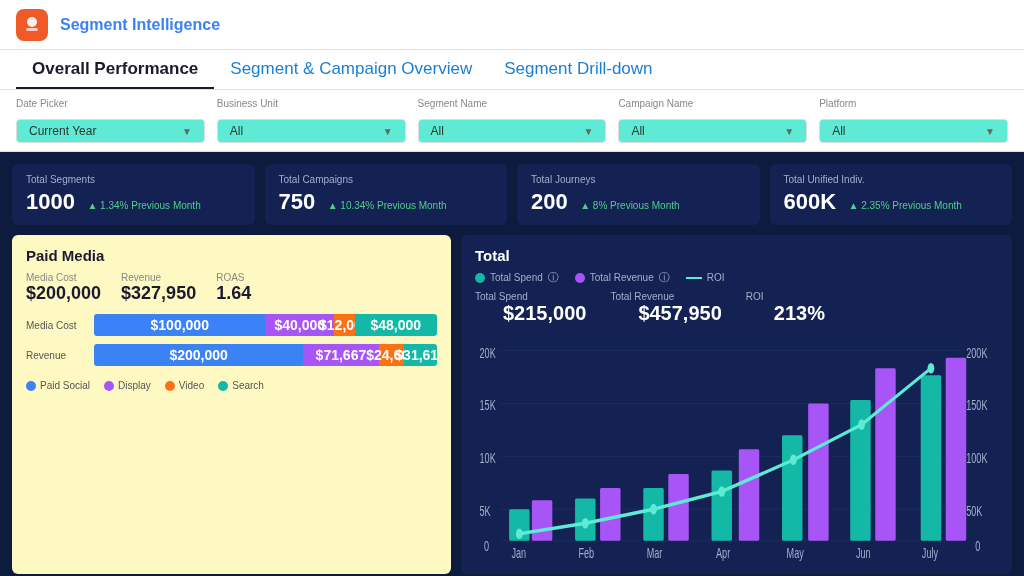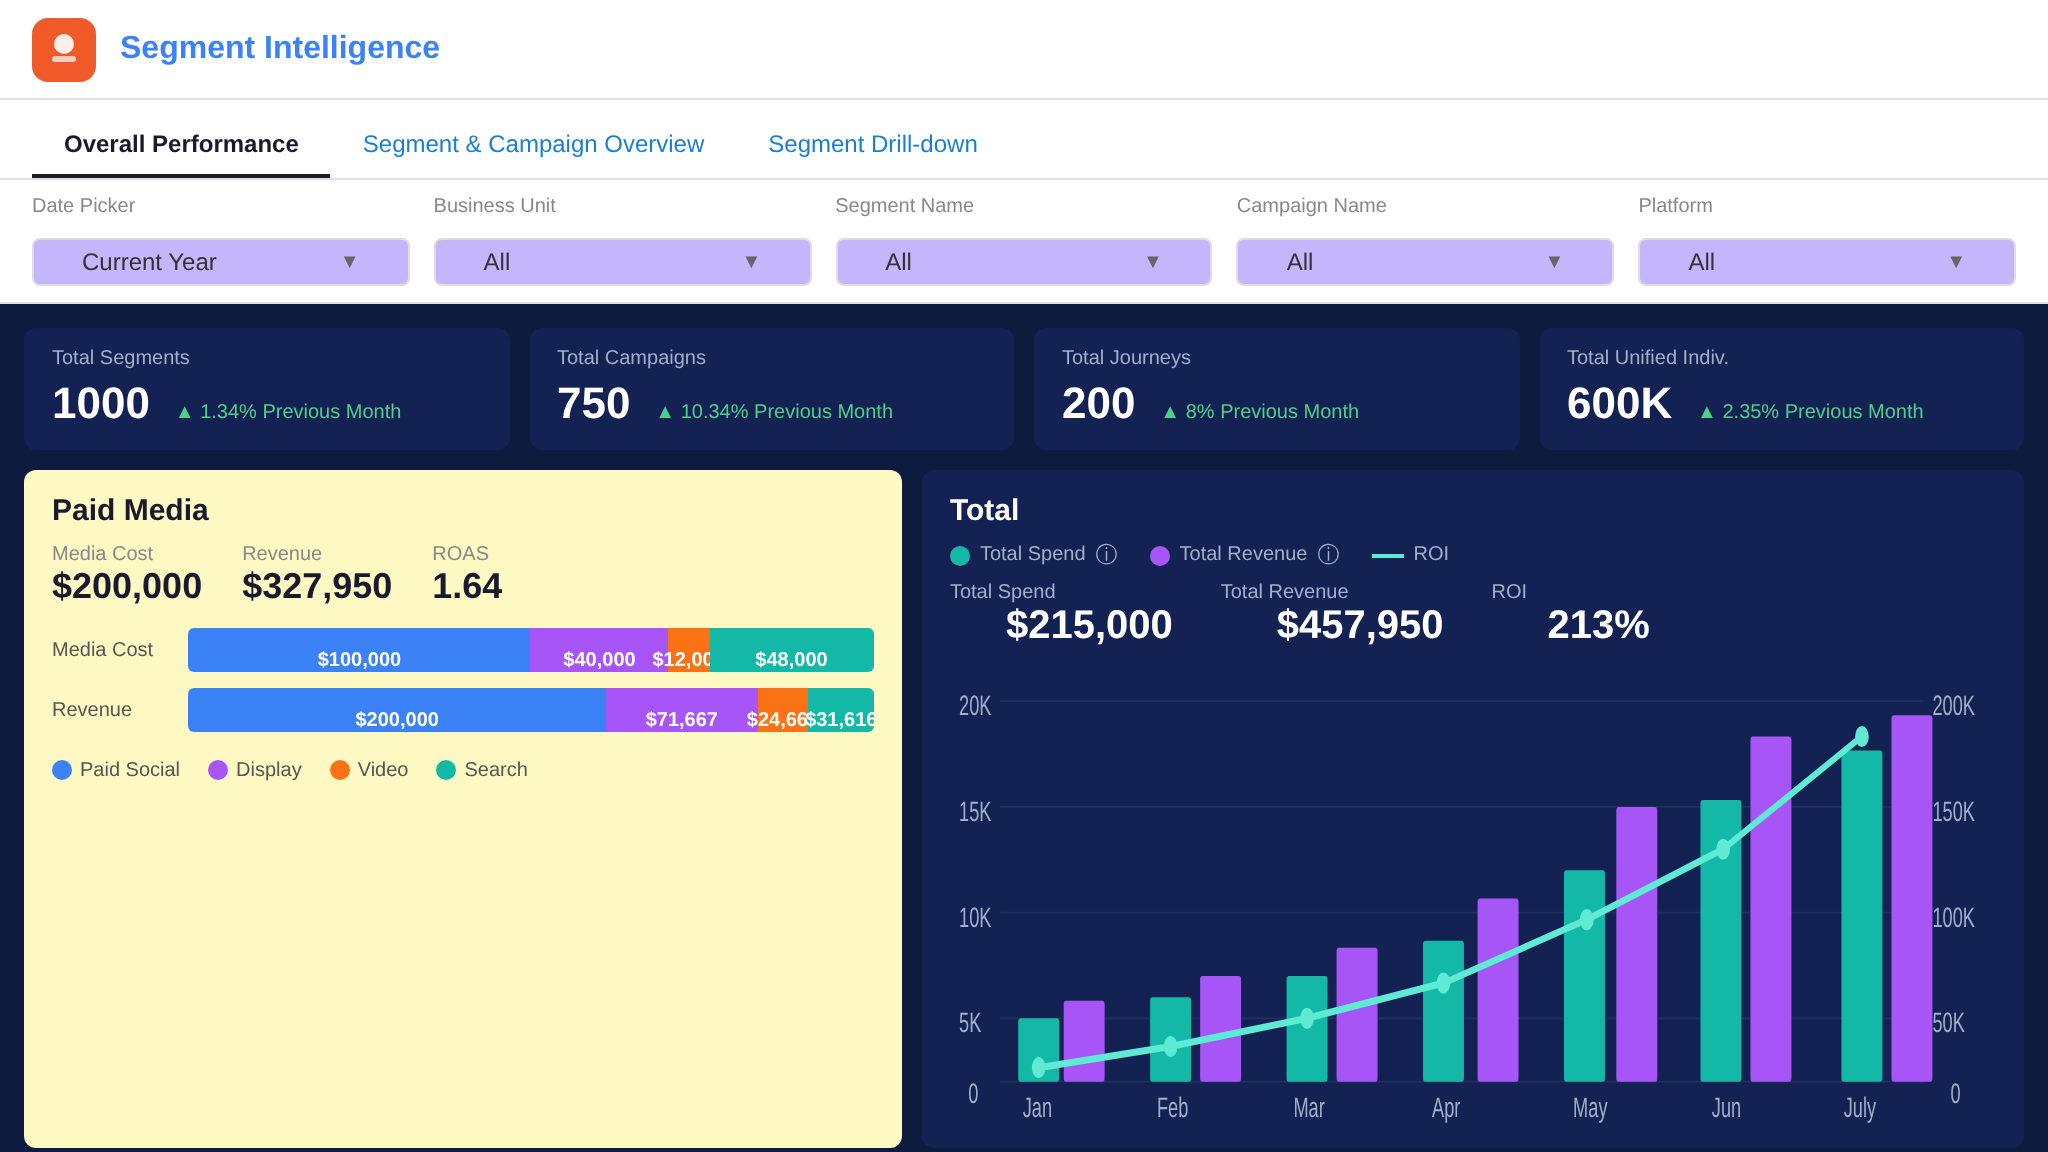--- a/index.html
+++ b/index.html
@@ -28,21 +28,21 @@
     .tabs {
       background: #fff;
       height: 40px;
       display: flex;
       align-items: flex-end;
       padding: 0 16px;
       border-bottom: 1px solid #e0e0e0;
     }
     .tab {
       padding: 8px 16px;
-      font-size: 12px;
+      font-size: 17px;
       cursor: pointer;
       color: #888;
       border-bottom: 2px solid transparent;
       white-space: nowrap;
     }
     .tab.active { color: #1a1a2e; font-weight: 600; border-bottom: 2px solid #1a1a2e; }
     .tab.link { color: #1a7fd4; }
 
     
     .filters {
@@ -55,27 +55,27 @@
     .filter-group {
       display: flex;
       flex-direction: column;
       flex: 1;
     }
     .filter-label { font-size: 10px; color: #888; margin-bottom: 10px; }
     .filter-select {
       display: flex;
       align-items: center;
       justify-content: space-between;
-      padding: 4px 24px;
+      padding: 4px 12px;
       border: 1px solid #ddd;
       border-radius: 4px;
       font-size: 12px;
       color: #333;
       cursor: pointer;
-      background: #c4b5fd;
+      background: #5eead4;
     }
     .chevron { font-size: 10px; color: #666; }
 
     
     .main { background: #0d1b3e; padding: 12px; display: flex; flex-direction: column; gap: 10px; height: calc(576px - 50px - 40px - 52px); }
 
     
     .kpi-row { display: flex; gap: 10px; align-items: flex-end; }
     .kpi-card {
       background: #132252;
@@ -100,23 +100,23 @@
       display: flex;
       flex-direction: column;
     }
     .section-title { font-size: 15px; font-weight: 700; color: #1a1a2e; margin-bottom: 8px; }
     .pm-metrics { display: flex; gap: 20px; margin-bottom: 10px; }
     .pm-metric-label { font-size: 10px; color: #888; }
     .pm-metric-value { font-size: 18px; font-weight: 700; color: #1a1a2e; }
     .bar-row { margin-bottom: 8px; display: flex; align-items: center; gap: 8px; }
     .bar-label { font-size: 10px; color: #555; width: 60px; flex-shrink: 0; }
     .bar-track { flex: 1; height: 22px; display: flex; border-radius: 3px; overflow: hidden; }
-    .bar-seg { height: 100%; display: flex; align-items: flex-end; justify-content: center; font-size: 10px; color: #fff; font-weight: 600; }
+    .bar-seg { height: 100%; display: flex; align-items: center; justify-content: center; font-size: 14px; color: #fff; font-weight: 600; }
     .legend { display: flex; gap: 14px; margin-top: 6px; }
-    .legend-item { display: flex; align-items: flex-start; gap: 4px; font-size: 10px; color: #555; }
+    .legend-item { display: flex; align-items: flex-end; gap: 4px; font-size: 10px; color: #555; }
     .legend-dot { width: 10px; height: 10px; border-radius: 50%; }
 
     
     .total-section {
       background: #132252;
       border-radius: 6px;
       padding: 12px 14px;
       flex: 1.4;
       display: flex;
       flex-direction: column;

